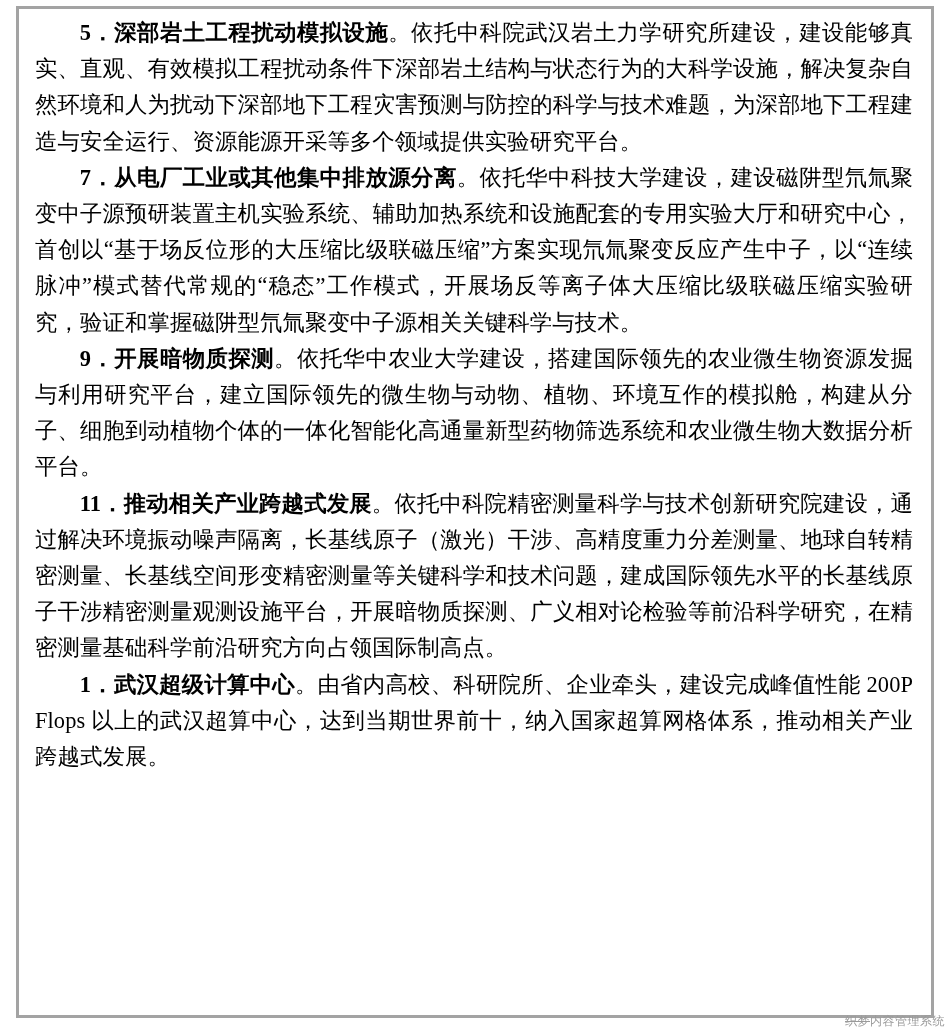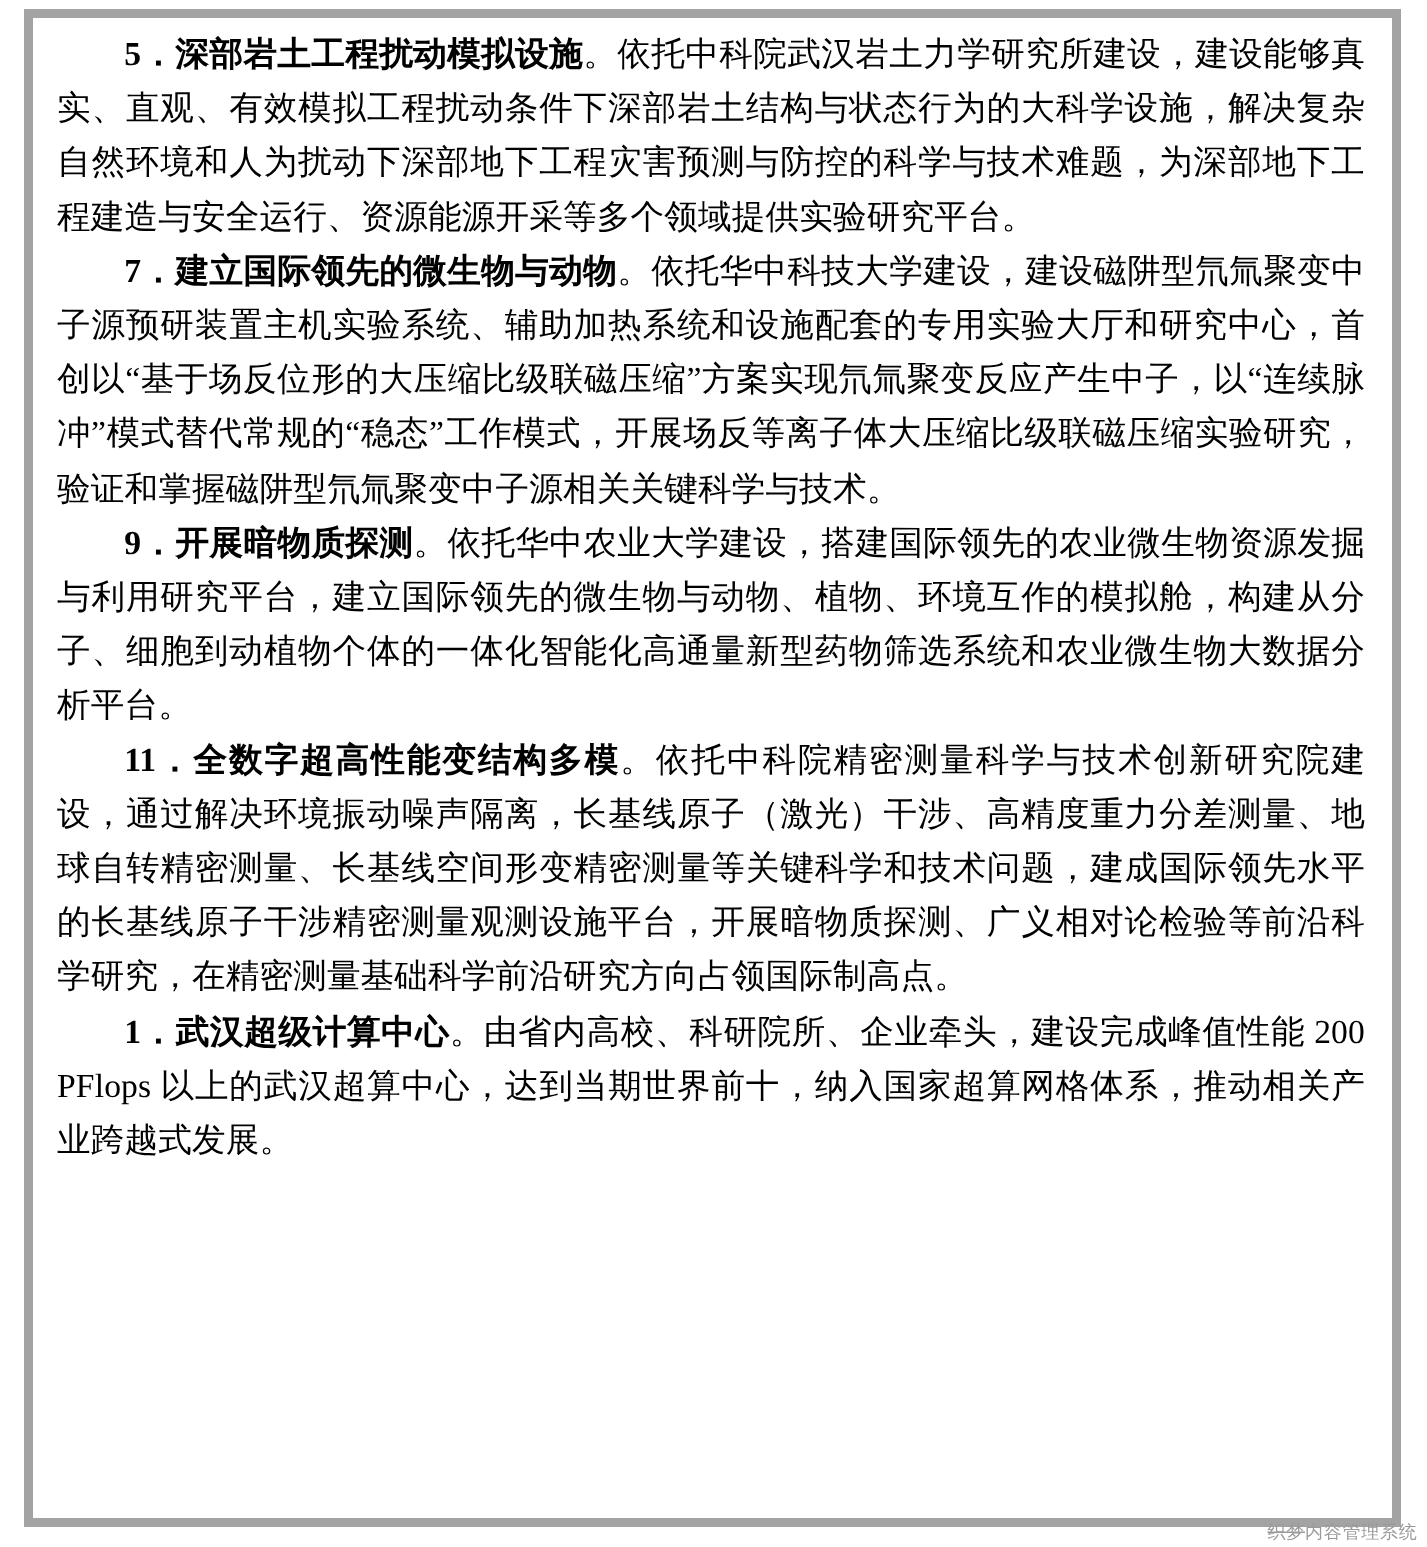--- a/index.html
+++ b/index.html
@@ -14,21 +14,21 @@
     color: #000000;
     position: relative;
     overflow: hidden;
   }
   #page {
     position: absolute;
     left: 16px;
     top: 6px;
     width: 918px;
     height: 1012px;
-    border: 6px solid #a3a3a3;
+    border: 3px solid #a3a3a3;
     box-sizing: border-box;
     background: #ffffff;
     overflow: hidden;
   }
   #content {
     padding: 6px 18px 0 16px;
   }
   p.para {
     margin: 0;
     font-size: 22.4px;
@@ -82,31 +82,31 @@
 
 <div id="page">
   <div id="content">
 
     <p class="para">
       <span class="num latin">5．</span><span class="title">深部岩土工程扰动模拟设施</span><span>。依托中科院武汉岩土力学研究所建设，建设能够真实、直观、有效模拟工程扰动条件下深部岩土结构与状态行为的大科学设施，解决复杂自然环境和人为扰动下深部地下工程灾害预测与防控的科学与技术难题，为深部地下工程建造与安全运行、资源能源开采等多个领域提供实验研究平台。</span>
     </p>
 
 
     <p class="para">
-      <span class="num latin">7．</span><span class="title">建立国际领先的微生物与动物</span><span>。依托华中科技大学建设，建设磁阱型氘氚聚变中子源预研装置主机实验系统、辅助加热系统和设施配套的专用实验大厅和研究中心，首创以“基于场反位形的大压缩比级联磁压缩”方案实现氘氚聚变反应产生中子，以“连续脉冲”模式替代常规的“稳态”工作模式，开展场反等离子体大压缩比级联磁压缩实验研究，验证和掌握磁阱型氘氚聚变中子源相关关键科学与技术。</span>
+      <span class="num latin">7．</span><span class="title">从电厂工业或其他集中排放源分离</span><span>。依托华中科技大学建设，建设磁阱型氘氚聚变中子源预研装置主机实验系统、辅助加热系统和设施配套的专用实验大厅和研究中心，首创以“基于场反位形的大压缩比级联磁压缩”方案实现氘氚聚变反应产生中子，以“连续脉冲”模式替代常规的“稳态”工作模式，开展场反等离子体大压缩比级联磁压缩实验研究，验证和掌握磁阱型氘氚聚变中子源相关关键科学与技术。</span>
     </p>
 
 
     <p class="para">
       <span class="num latin">9．</span><span class="title">开展暗物质探测</span><span>。依托华中农业大学建设，搭建国际领先的农业微生物资源发掘与利用研究平台，建立国际领先的微生物与动物、植物、环境互作的模拟舱，构建从分子、细胞到动植物个体的一体化智能化高通量新型药物筛选系统和农业微生物大数据分析平台。</span>
     </p>
 
 
     <p class="para">
-      <span class="num latin">11．</span><span class="title">全数字超高性能变结构多模</span><span>。依托中科院精密测量科学与技术创新研究院建设，通过解决环境振动噪声隔离，长基线原子（激光）干涉、高精度重力分差测量、地球自转精密测量、长基线空间形变精密测量等关键科学和技术问题，建成国际领先水平的长基线原子干涉精密测量观测设施平台，开展暗物质探测、广义相对论检验等前沿科学研究，在精密测量基础科学前沿研究方向占领国际制高点。</span>
+      <span class="num latin">11．</span><span class="title">推动相关产业跨越式发展</span><span>。依托中科院精密测量科学与技术创新研究院建设，通过解决环境振动噪声隔离，长基线原子（激光）干涉、高精度重力分差测量、地球自转精密测量、长基线空间形变精密测量等关键科学和技术问题，建成国际领先水平的长基线原子干涉精密测量观测设施平台，开展暗物质探测、广义相对论检验等前沿科学研究，在精密测量基础科学前沿研究方向占领国际制高点。</span>
     </p>
 
     <p class="para">
       <span class="num latin">1．</span><span class="title">武汉超级计算中心</span><span>。由省内高校、科研院所、企业牵头，建设完成峰值性能 200PFlops 以上的武汉超算中心，达到当期世界前十，纳入国家超算网格体系，推动相关产业跨越式发展。</span>
     </p>
 
   </div>
 </div>
 
 <div id="watermark"><span class="wm-strike">织梦</span><span>内容管理系统</span></div>

